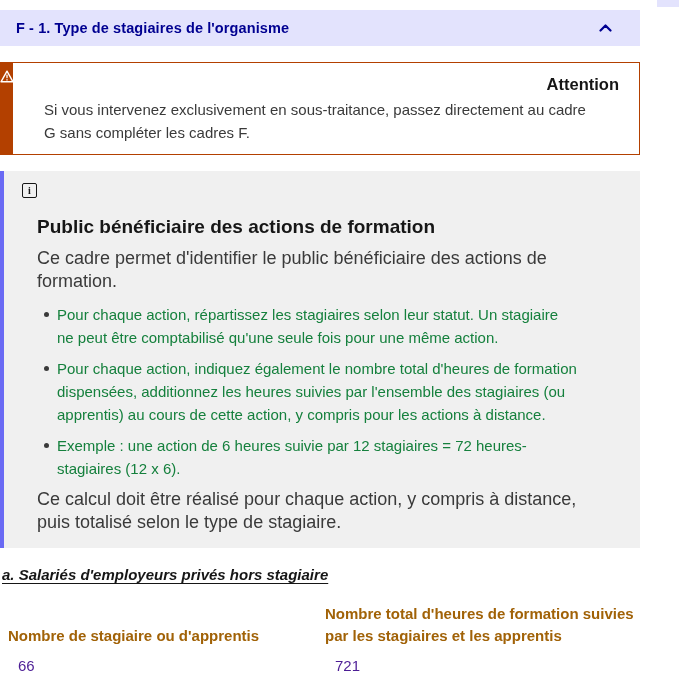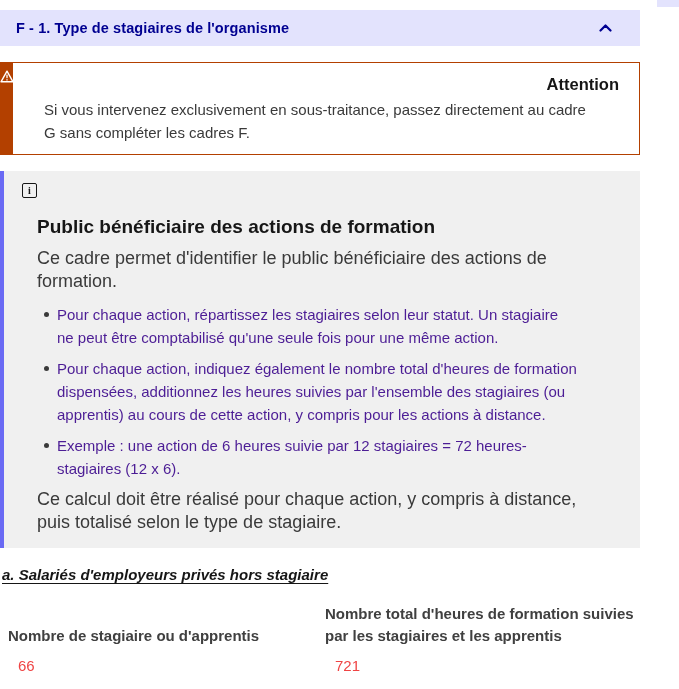--- a/index.html
+++ b/index.html
@@ -59,21 +59,21 @@
   .callout-title{
     margin:16px 0 8px 15px;font-size:19px;font-weight:bold;color:#161616;line-height:25px;
   }
   .callout-intro,.callout-outro{
     margin:0 0 0 15px;font-size:18px;line-height:23px;color:#3a3a3a;
   }
   .callout ul{
     list-style:none;margin:10px 0 0 15px;padding:0 0 0 20px;
   }
   .callout li{
-    position:relative;font-size:15px;line-height:23px;color:#4c1d95;
+    position:relative;font-size:15px;line-height:23px;color:#15803d;
     margin-bottom:8px;max-width:520px;
   }
   .callout li::before{
     content:"";position:absolute;left:-13px;top:9px;width:5px;height:5px;
     border-radius:50%;background:#3a3a3a;
   }
   .callout-outro{margin-top:8px;max-width:540px;}
 
   
   .sub-heading{
@@ -82,24 +82,24 @@
   }
   .fields{
     display:flex;margin-top:20px;
   }
   .field-1{width:325px;padding-left:8px;box-sizing:border-box;}
   .field-2{flex:1;}
   .field-label-wrap{
     display:flex;align-items:flex-end;min-height:44px;
   }
   .field-label{
-    font-size:15px;font-weight:bold;color:#404040;line-height:22px;max-width:315px;
+    font-size:15px;font-weight:bold;color:#a16207;line-height:22px;max-width:315px;
   }
   .field-value{
-    margin:7px 0 0 10px;font-size:15px;color:#ef4444;line-height:23px;
+    margin:7px 0 0 10px;font-size:15px;color:#4c1d95;line-height:23px;
   }
   .clipped-heading{
     margin:16px 0 0 2px;font-size:15px;font-weight:bold;font-style:italic;
     color:#c2410c;text-decoration:underline;
   }
 </style>
 </head>
 <body>
 
 <div class="frag"></div>

